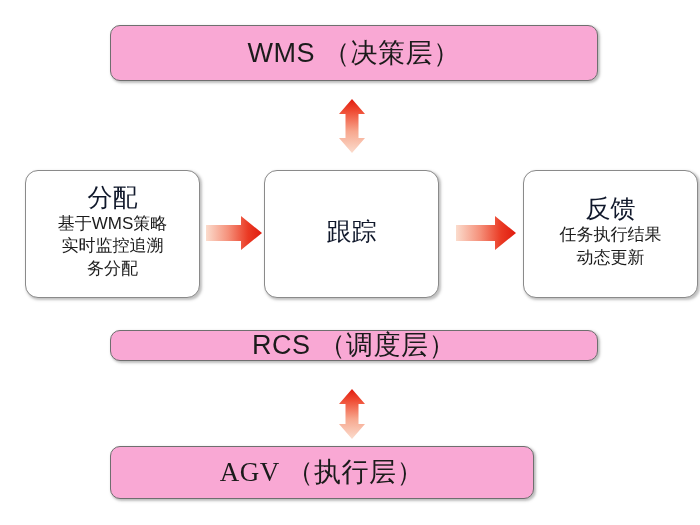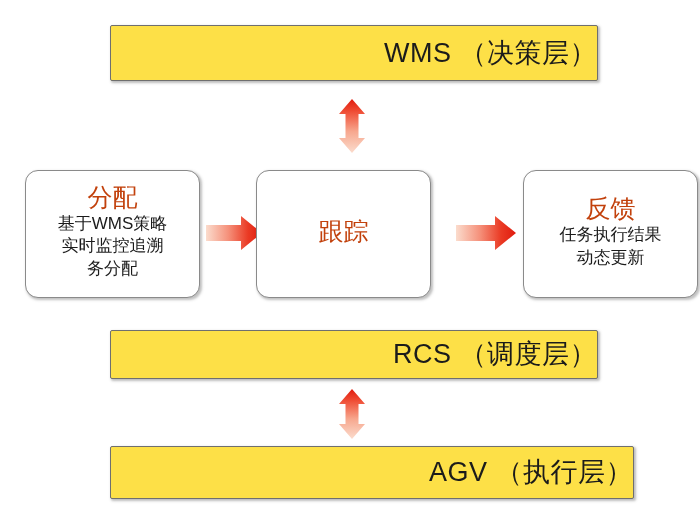--- a/index.html
+++ b/index.html
@@ -16,64 +16,64 @@
   #canvas {
     position: relative;
     width: 700px;
     height: 525px;
   }
 
   
   .layer-box {
     position: absolute;
     box-sizing: border-box;
-    background: #fde047;
+    background: #f9a8d4;
     border: 1.6px solid #6f6f6f;
-    border-radius: 2px;
+    border-radius: 10px;
     box-shadow: 1.5px 1.5px 2.5px rgba(90,90,90,0.40);
     display: flex;
     align-items: center;
-    justify-content: flex-end;
+    justify-content: center;
   }
   .layer-label {
     font-size: 27px;
     color: #1b1b1b;
     letter-spacing: 0.5px;
     white-space: nowrap;
     line-height: 1;
   }
 
   #box-wms  { left: 110px; top: 25px;  width: 488px; height: 56px; }
-  #box-rcs  { left: 110px; top: 330px; width: 488px; height: 49px; }
-  #box-agv  { left: 110px; top: 446px; width: 524px; height: 53px; }
+  #box-rcs  { left: 110px; top: 330px; width: 488px; height: 31px; }
+  #box-agv  { left: 110px; top: 446px; width: 424px; height: 53px; font-family: Liberation Serif, serif; }
 
   
   .step-box {
     position: absolute;
     box-sizing: border-box;
     background: #ffffff;
     border: 1.6px solid #8a8a8a;
     border-radius: 13px;
     box-shadow: 1.5px 1.5px 2.5px rgba(90,90,90,0.38);
     display: flex;
     flex-direction: column;
     align-items: center;
     justify-content: center;
     padding: 4px 6px 8px 6px;
     top: 170px;
     height: 128px;
     width: 175px;
   }
   #box-step-0 { left: 25px; }
-  #box-step-1 { left: 256px; }
+  #box-step-1 { left: 264px; }
   #box-step-2 { left: 523px; }
 
   .step-title {
     font-size: 25px;
-    color: #c2410c;
+    color: #0f172a;
     line-height: 1.08;
     margin-bottom: 2px;
     white-space: nowrap;
   }
   .step-body {
     font-size: 17px;
     color: #1b1b1b;
     line-height: 1.30;
     text-align: center;
     white-space: pre-line;

